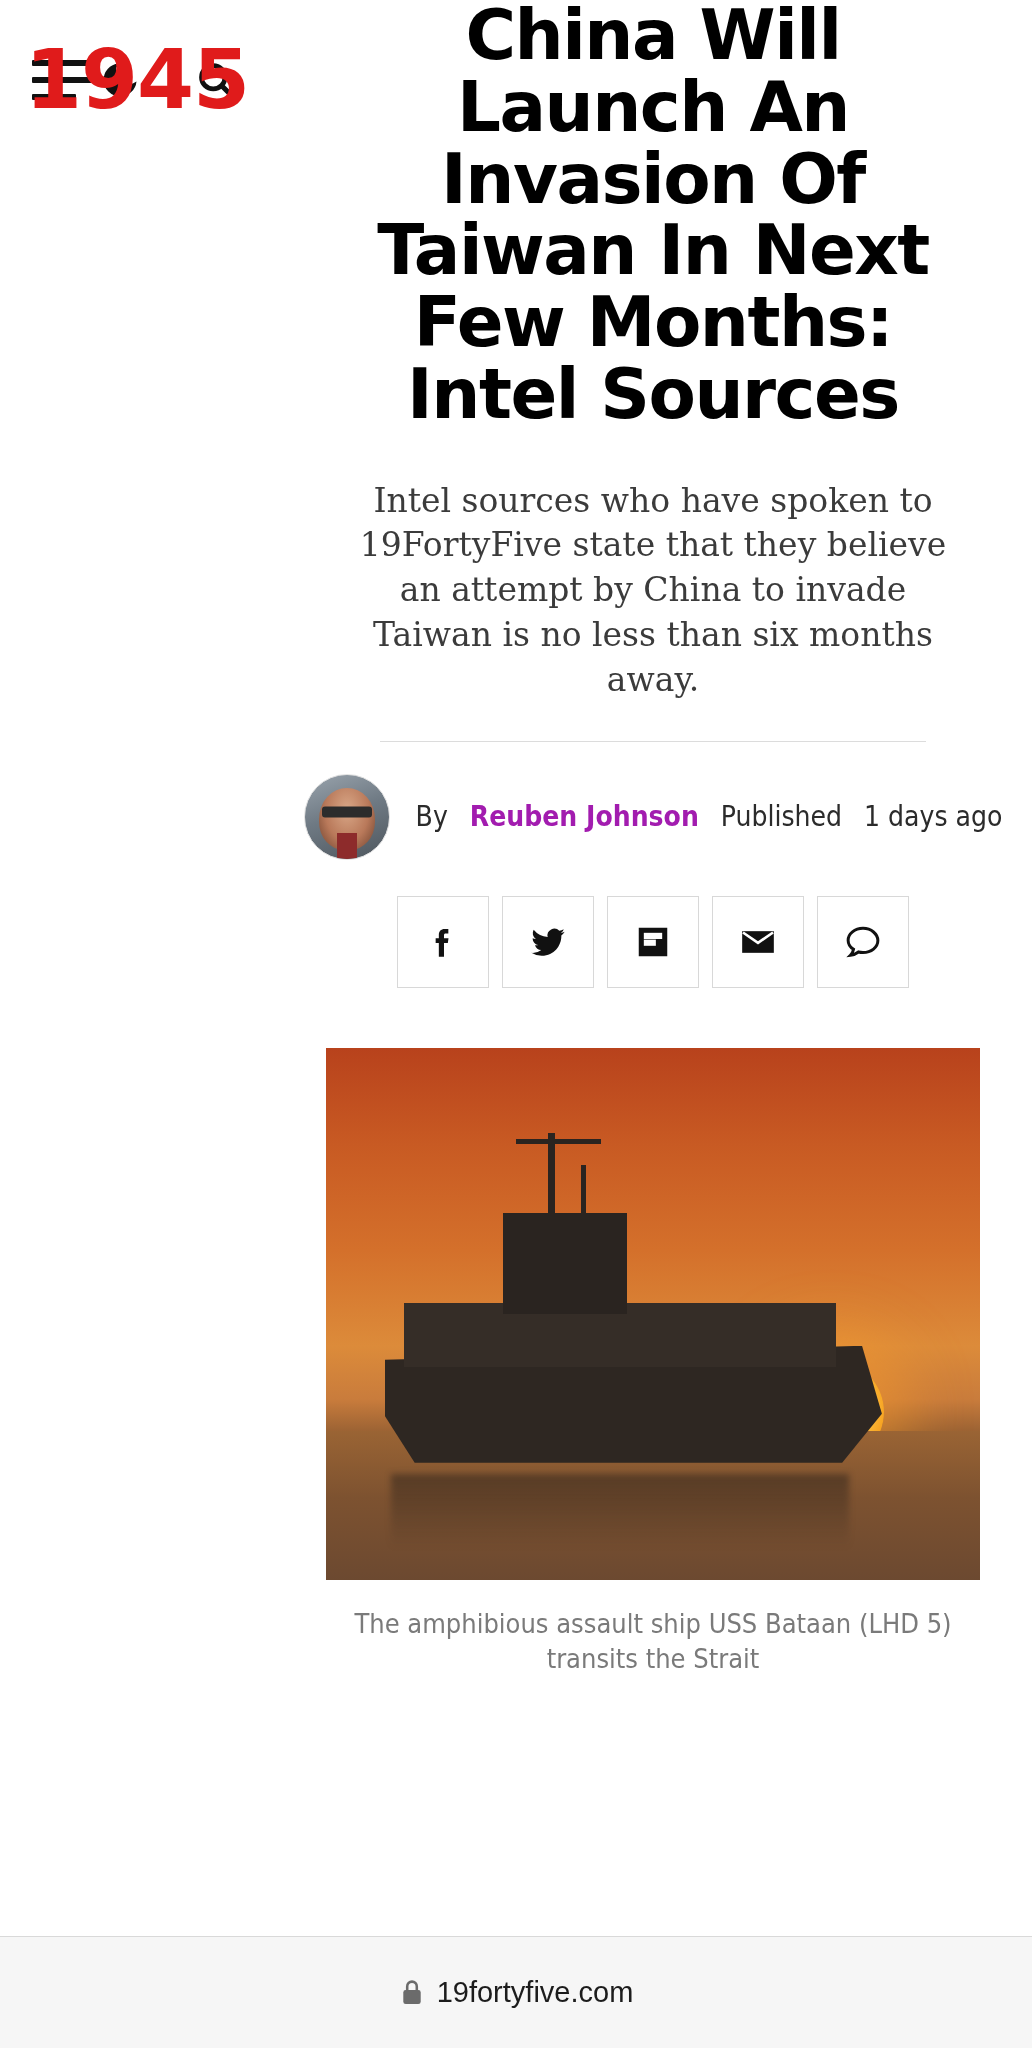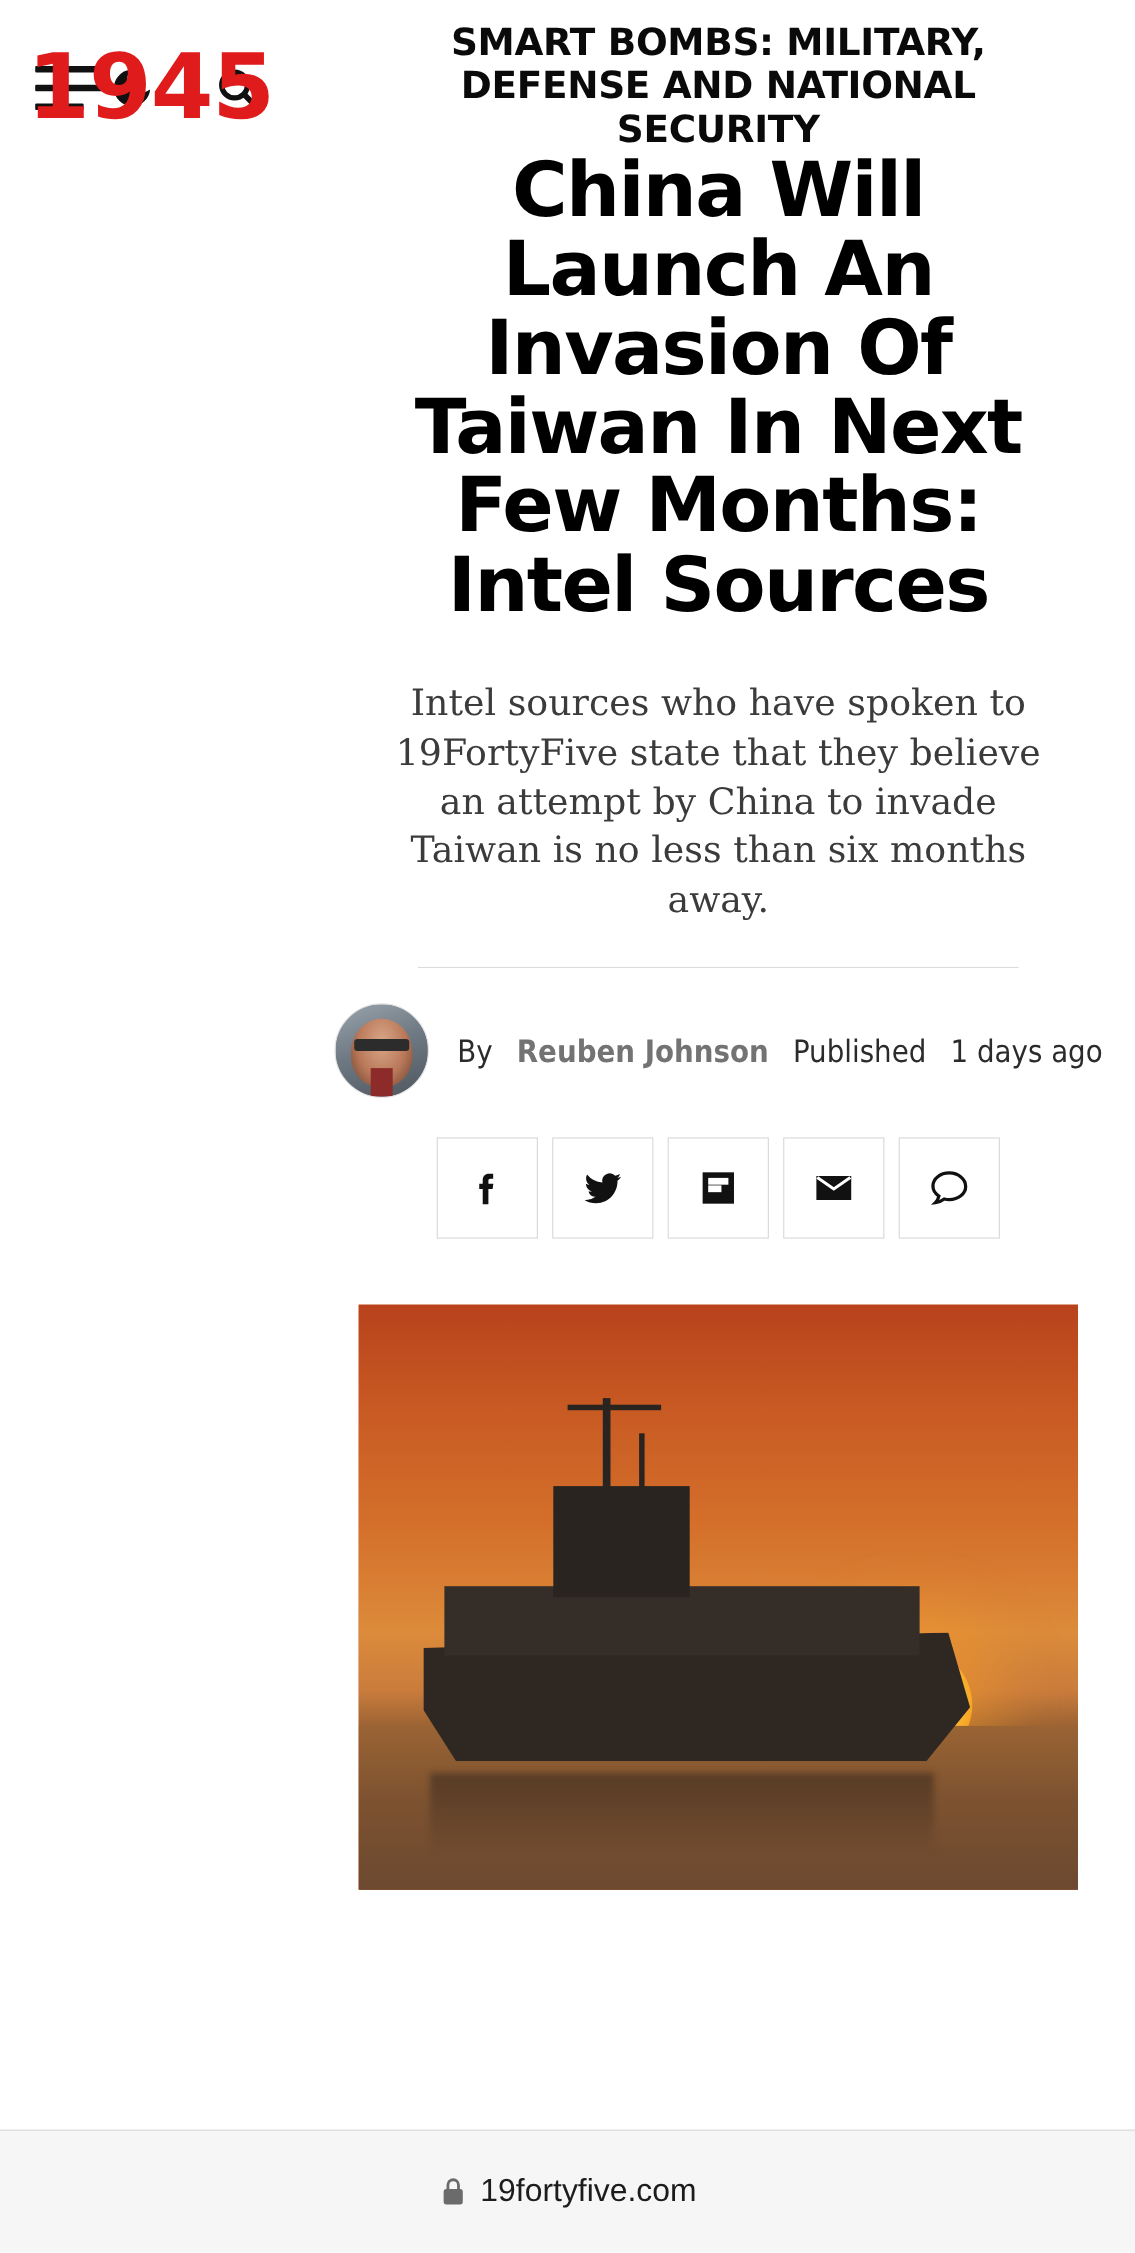--- a/index.html
+++ b/index.html
@@ -170,21 +170,21 @@
   .byline-text {
     font-family: "DejaVu Sans Condensed", "Liberation Sans", sans-serif;
     font-size: 28px;
     color: #2b2b2b;
     display: flex;
     align-items: baseline;
     gap: 22px;
     white-space: nowrap;
   }
   .byline-text .author {
-    color: #737373;
+    color: #a21caf;
     font-weight: 600;
     cursor: pointer;
   }
   .byline-text .muted { color: #2b2b2b; }
   .byline-text .time { color: #2b2b2b; }
 
   
   .share-row {
     margin-top: 36px;
     display: flex;
@@ -353,21 +353,20 @@
         <svg width="44" height="44" viewBox="0 0 24 24" aria-hidden="true">
           <circle cx="10.5" cy="10.5" r="6.4" fill="none" stroke="#111" stroke-width="2.6"></circle>
           <line x1="15.4" y1="15.4" x2="21" y2="21" stroke="#111" stroke-width="2.8" stroke-linecap="round"></line>
         </svg>
       </div>
     </div>
   </header>
 
   <main class="article">
 
-    <div class="kicker">SMART BOMBS: MILITARY, DEFENSE AND NATIONAL SECURITY</div>
 
     <h1 class="headline">China Will Launch An Invasion Of Taiwan In Next Few Months: Intel Sources</h1>
 
     <p class="dek">Intel sources who have spoken to 19FortyFive state that they believe an attempt by China to invade Taiwan is no less than six months away.</p>
 
     <div class="rule"></div>
 
     <div class="byline">
       <div class="avatar">
         <div class="face"></div>
@@ -419,20 +418,21 @@
         <div class="sun"></div>
         <div class="sea"></div>
         <div class="reflection"></div>
         <div class="ship-hull"></div>
         <div class="ship-deck"></div>
         <div class="ship-island"></div>
         <div class="ship-mast"></div>
         <div class="ship-mast2"></div>
         <div class="ship-yard"></div>
       </div>
+      <div class="caption">The amphibious assault ship USS Bataan (LHD 5) transits the Strait</div>
     </div>
 
   </main>
 
   <div class="browser-bar">
     <span class="lock-icon">
       <svg width="26" height="30" viewBox="0 0 16 20" aria-hidden="true">
         <rect x="2.2" y="8" width="11.6" height="9.4" rx="1.6" fill="#6b6b6b"></rect>
         <path d="M4.8 8V5.6a3.2 3.2 0 0 1 6.4 0V8" fill="none" stroke="#6b6b6b" stroke-width="1.7"></path>
       </svg>

